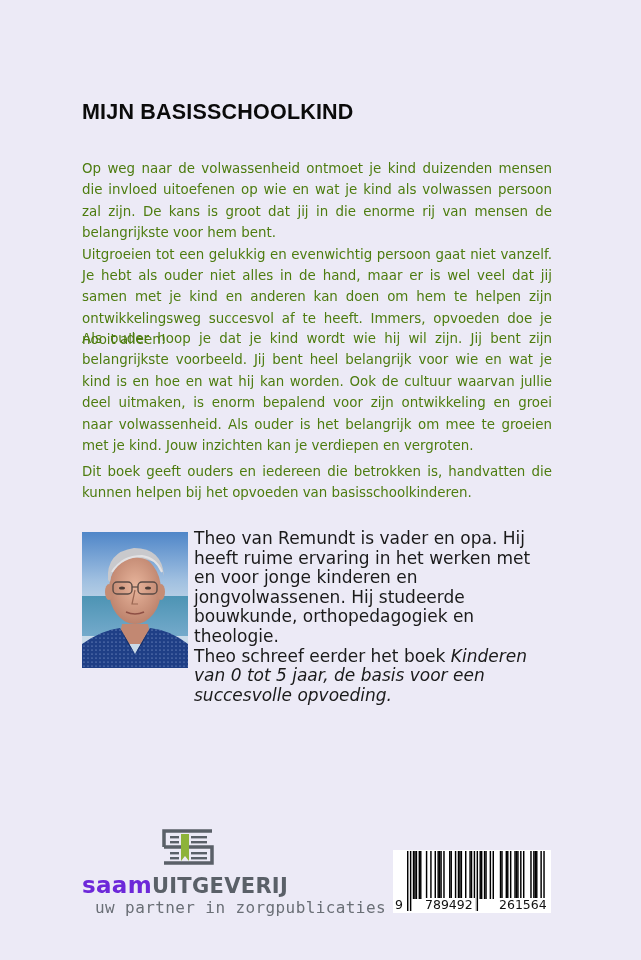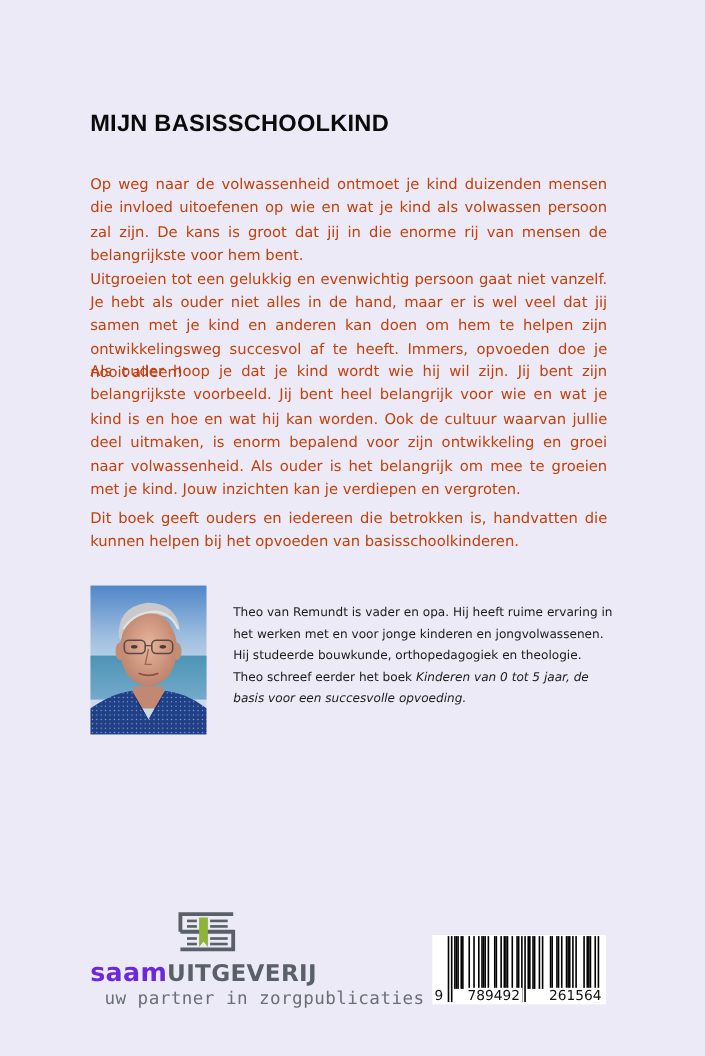--- a/index.html
+++ b/index.html
@@ -26,21 +26,21 @@
       color: #0b0b0b;
       margin: 0;
     }
     .body-text {
       position: absolute;
       left: 82px;
       width: 470px;
       font-family: "DejaVu Sans", sans-serif;
       font-size: 13.4px;
       line-height: 21.4px;
-      color: #c2410c;
+      color: #4d7c0f;
       text-align: justify;
       margin: 0;
     }
     .body-text p {
       margin: 0;
     }
     #block1 { top: 158px; }
     #block2 { top: 328px; }
     #block3 { top: 461px; }
     .photo {
@@ -50,24 +50,24 @@
       width: 106px;
       height: 136px;
       overflow: hidden;
     }
     .bio {
       position: absolute;
       left: 194px;
       top: 529px;
       width: 350px;
       font-family: "DejaVu Sans", sans-serif;
-      font-size: 11px;
+      font-size: 17px;
       line-height: 19.6px;
       color: #1a1a1a;
-      margin: 18px;
+      margin: 0;
     }
     .bio p { margin: 0; }
     .bio em { font-style: italic; }
     .logo-icon {
       position: absolute;
       left: 160px;
       top: 827px;
       width: 56px;
       height: 40px;
     }

